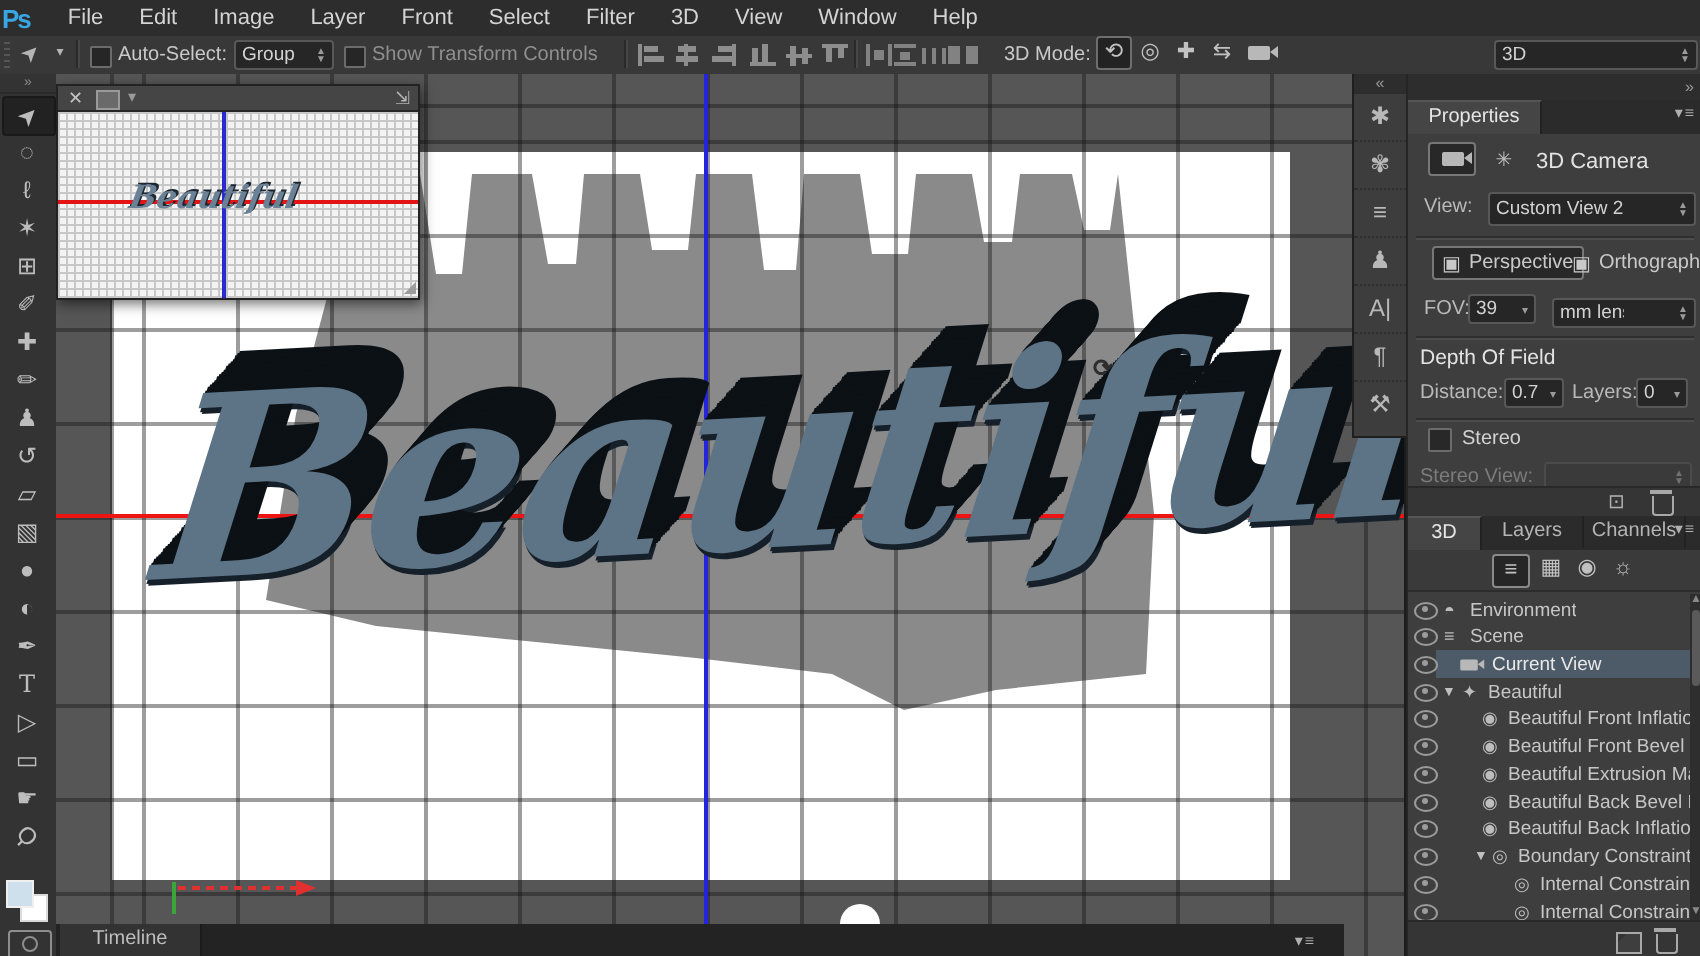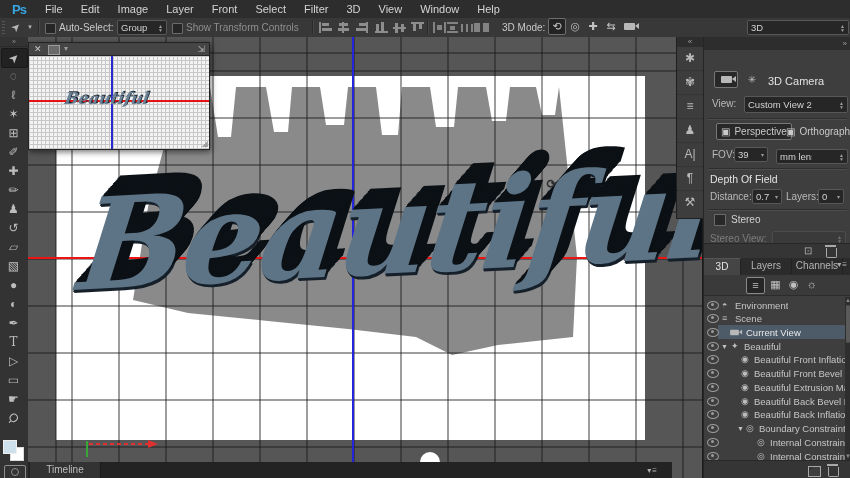--- a/index.html
+++ b/index.html
@@ -2,21 +2,21 @@
 <html><head>
 <meta charset="utf-8">
 <style>
   html,body{margin:0;padding:0;background:#1b1b1b;width:850px;height:478px;overflow:hidden;
     font-family:"Liberation Sans",sans-serif;-webkit-font-smoothing:antialiased;}
   #app{position:relative;width:850px;height:478px;background:#1b1b1b;}
   .abs{position:absolute;}
   
   #menubar{position:absolute;left:0;top:0;width:850px;height:18px;background:#2d2d2d;
     border-bottom:1px solid #1f1f1f;display:flex;align-items:center;}
-  #pslogo{color:#38a6e3;font-weight:bold;font-size:13px;margin:0 10px 0 12px;letter-spacing:-1px;}
+  #pslogo{color:#38a6e3;font-weight:bold;font-size:13px;margin:0 10px 0 1px;letter-spacing:-1px;}
   .mi{color:#d4d4d4;font-size:11px;padding:0 9px;cursor:default;}
   
   #optionsbar{position:absolute;left:0;top:18px;width:850px;height:19px;background:#383838;
     border-bottom:1px solid #262626;}
   .grip{position:absolute;left:2px;top:3px;width:3px;height:13px;
     background:repeating-linear-gradient(to bottom,#555 0 1px,transparent 1px 3px);}
   .obicon{position:absolute;top:2px;height:14px;color:#b5b5b5;font-size:11px;line-height:14px;text-align:center;}
   .oblabel{position:absolute;top:4px;font-size:10px;color:#c9c9c9;}
   .obcheck{position:absolute;top:5px;width:9px;height:9px;background:#262626;border:1px solid #6b6b6b;border-radius:1px;}
   .obsep{position:absolute;top:2px;width:1px;height:14px;background:#2a2a2a;border-right:1px solid #474747;}
@@ -274,20 +274,24 @@
     <div class="stripcell">≡</div>
     <div class="stripcell">♟</div>
     <div class="stripcell">A|</div>
     <div class="stripcell">¶</div>
     <div class="stripcell">⚒</div>
   </div>
 
   <div id="dock">
     <div class="dockhdr" style="top:0;">»</div>
 
+    <div class="tabrow" style="top:13px;">
+      <span class="tab active" style="left:0;width:66px;">Properties</span>
+      <span class="panel-menu"></span>
+    </div>
 
     <span class="pbtn sel" style="left:10px;top:34px;width:24px;justify-content:center;">
         <span class="cam"></span>
       </span>
     <span class="pbtn" style="left:38px;top:34px;width:20px;justify-content:center;color:#bdbdbd;">
         <span>✳</span>
       </span>
     <span class="pbold" style="left:64px;top:38px;font-size:11px;">3D Camera</span>
 
     <span class="plabel" style="left:8px;top:61px;">View:</span>

